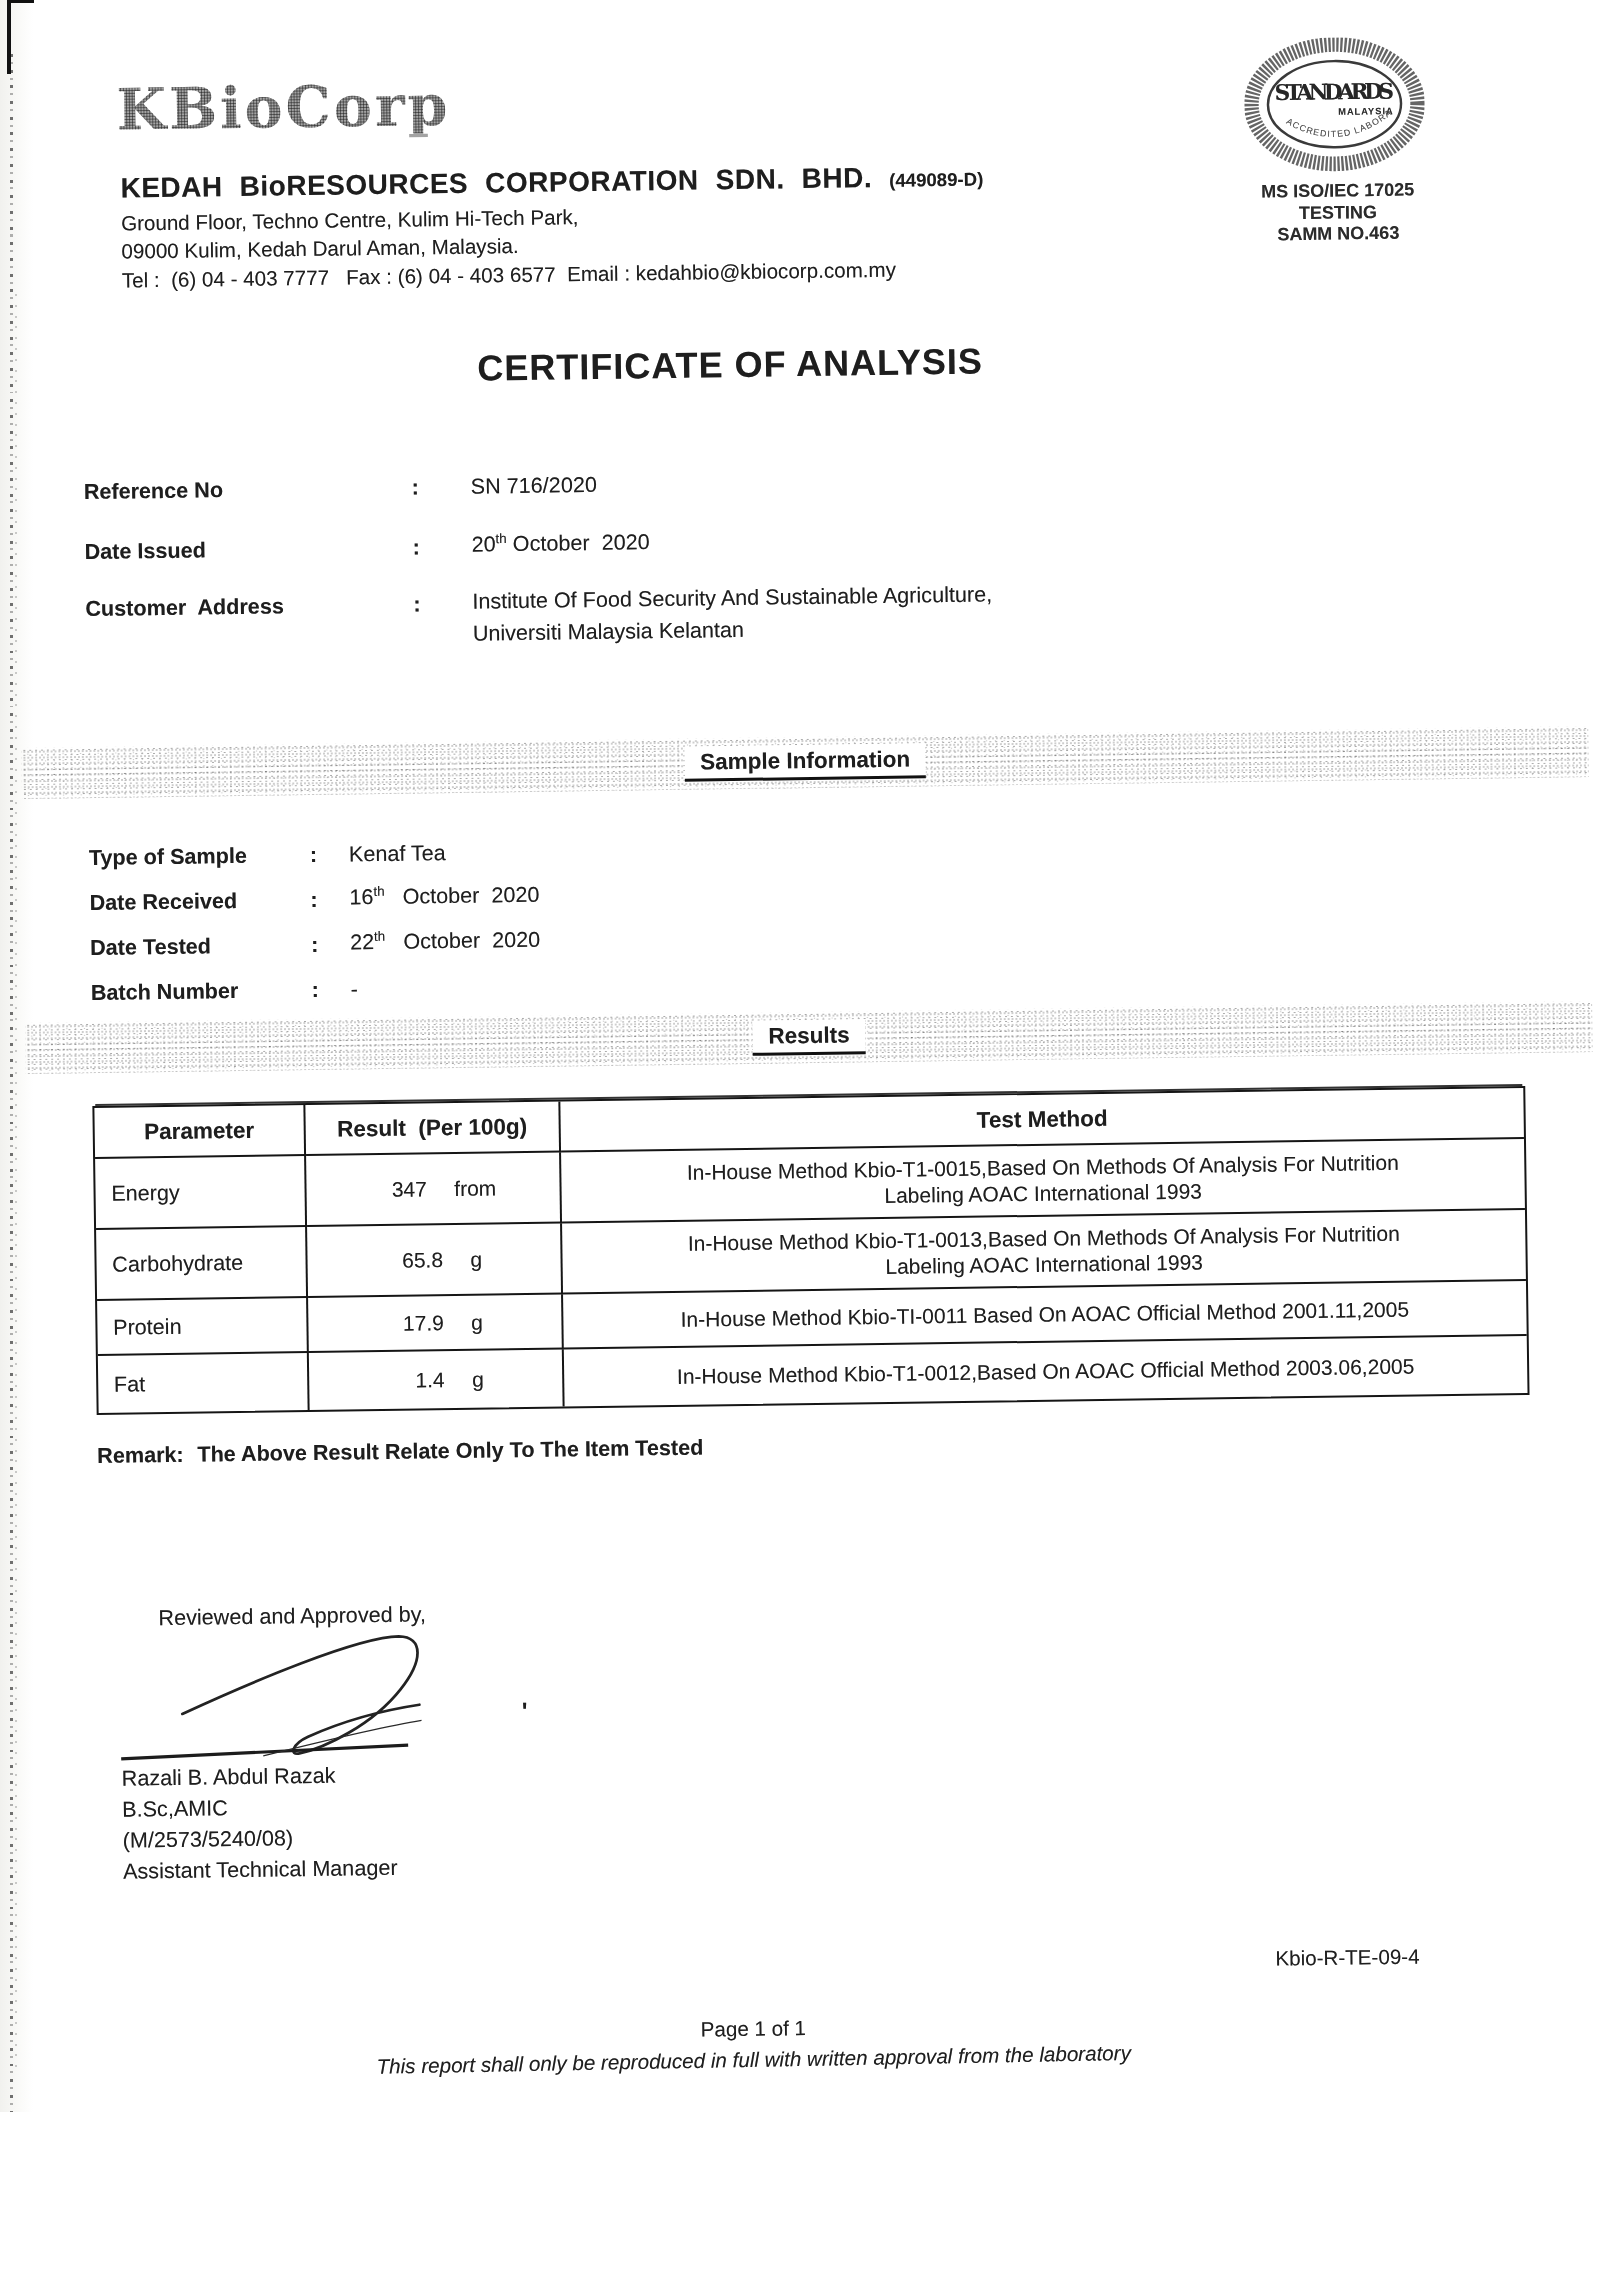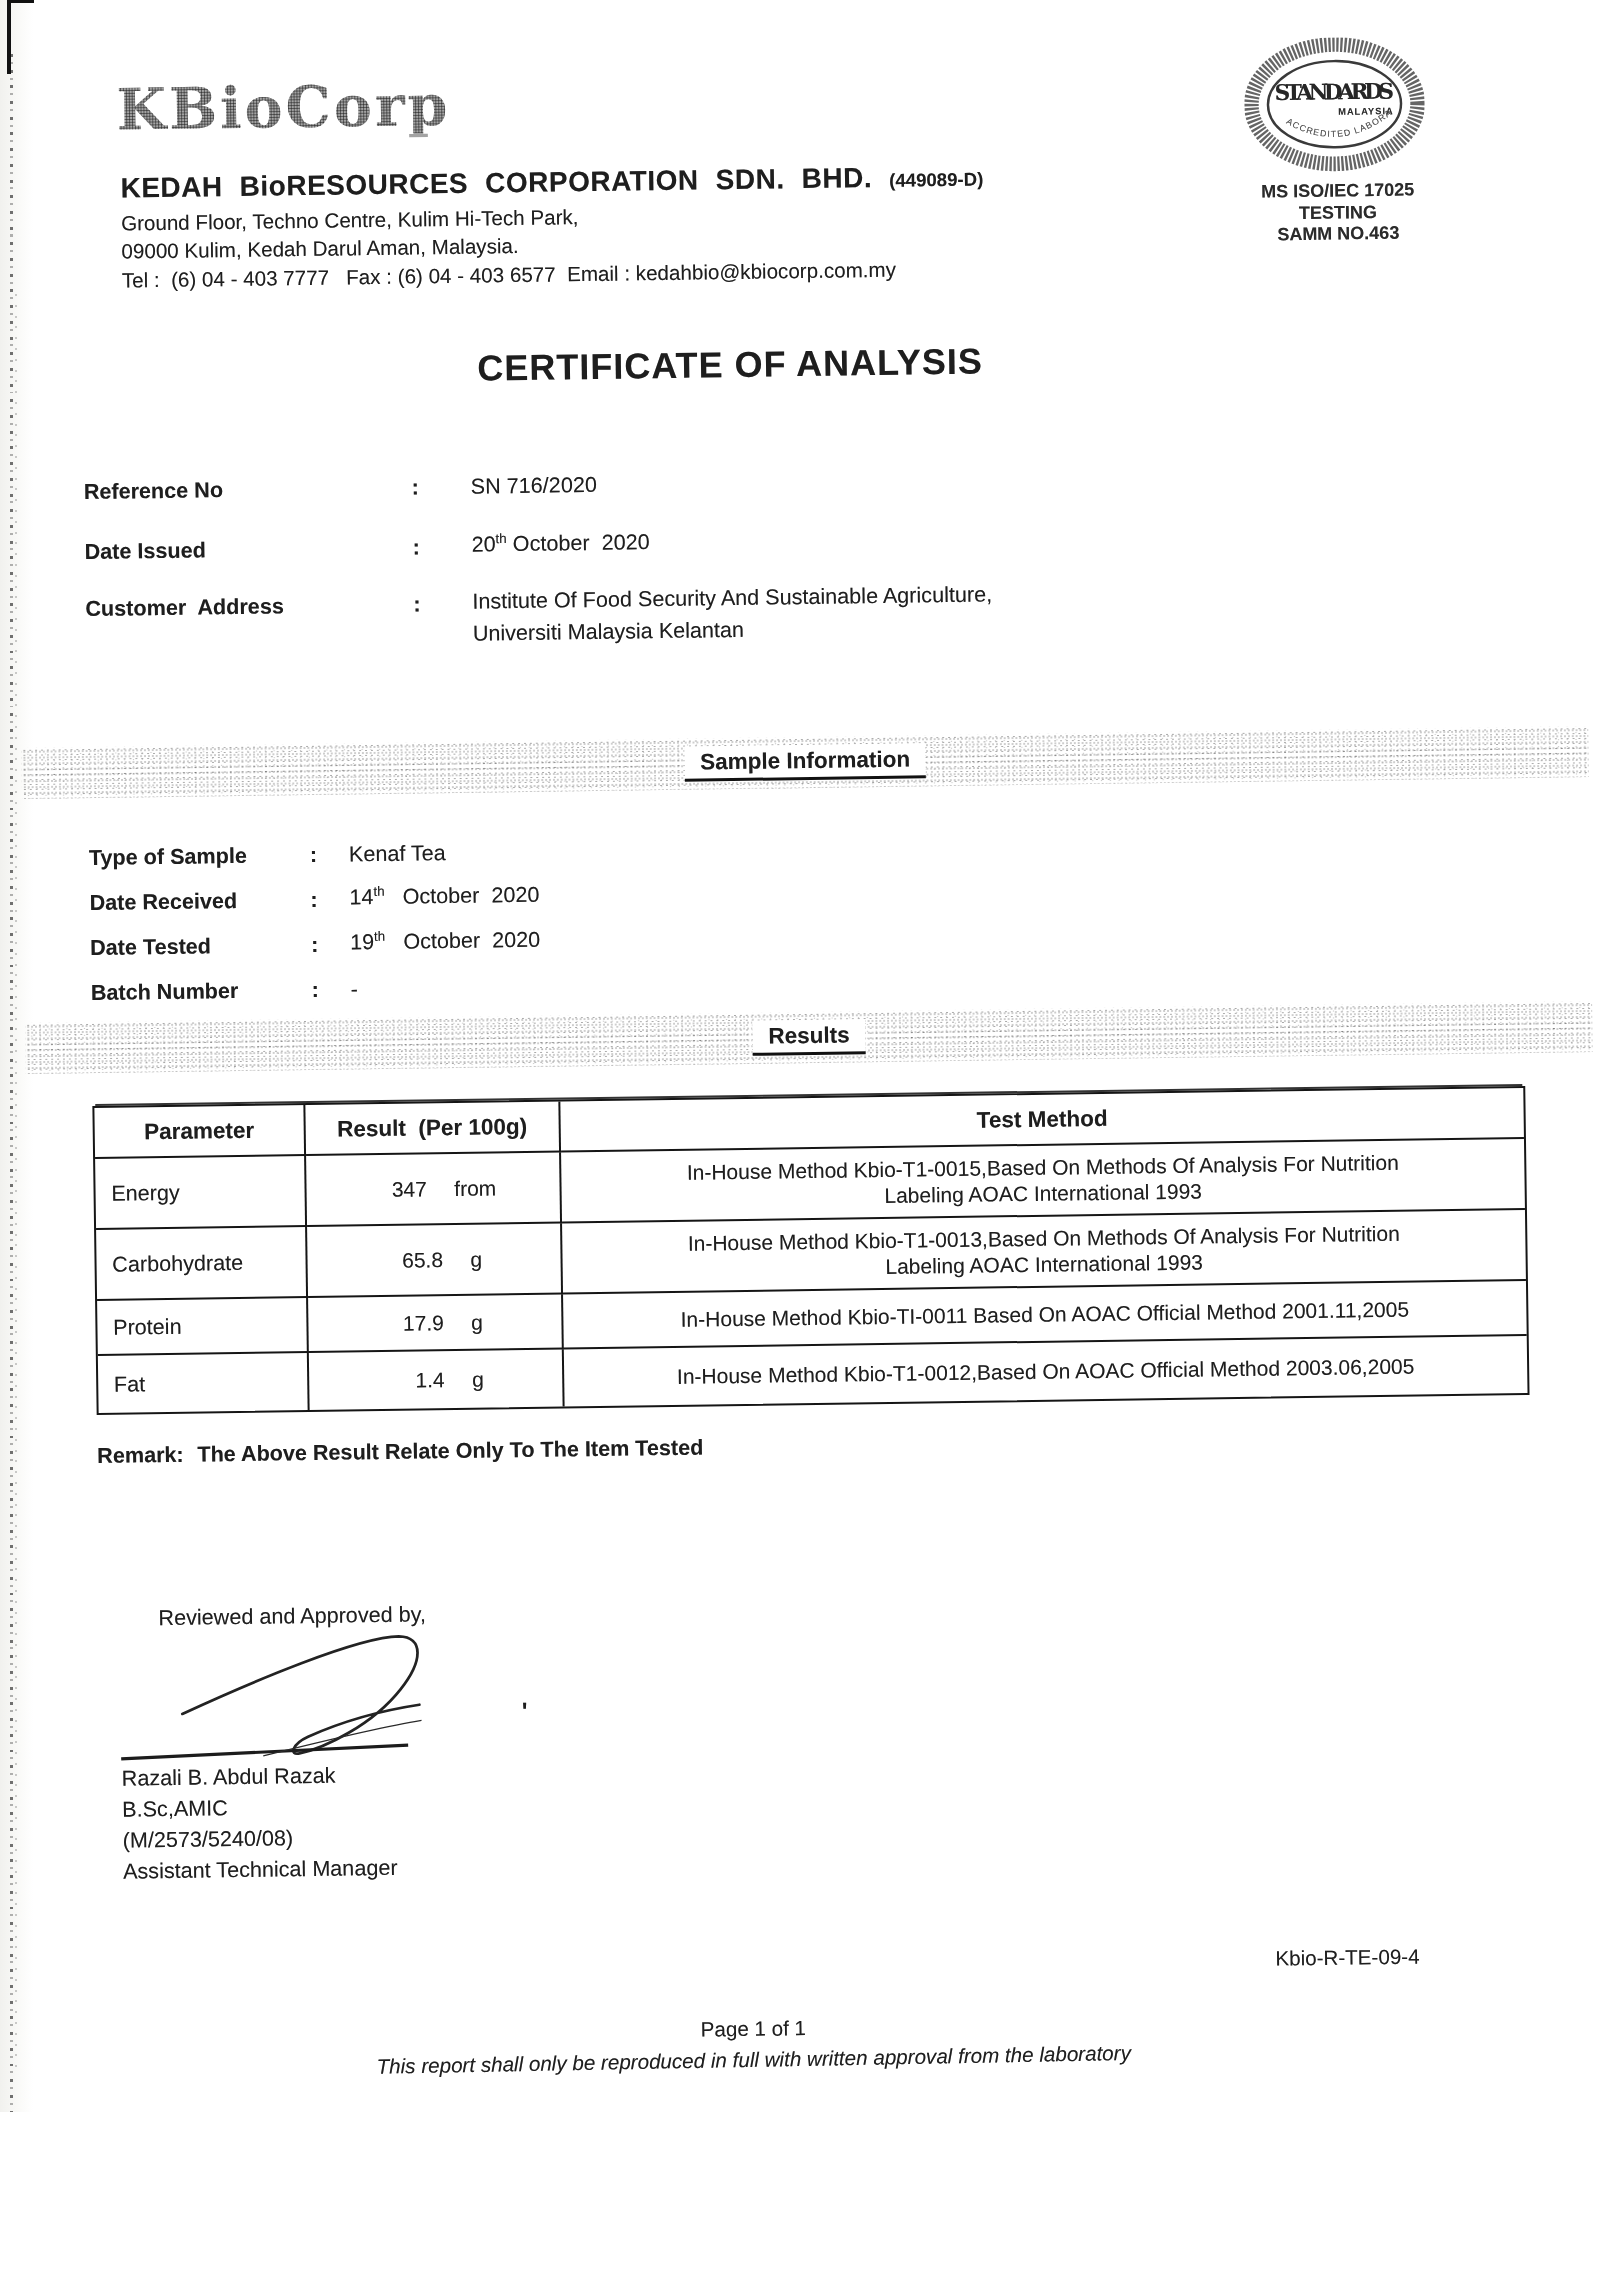--- a/index.html
+++ b/index.html
@@ -178,25 +178,25 @@
     <div class="noise-band" style="top:737px">
       <span class="band-title">Sample Information</span>
     </div>
 
     <div class="lbl" style="top:835px">Type of Sample</div>
     <div class="colon-smp" style="top:835px">:</div>
     <div class="val-smp pre" style="top:835px">Kenaf Tea</div>
 
     <div class="lbl" style="top:880px">Date Received</div>
     <div class="colon-smp" style="top:880px">:</div>
-    <div class="val-smp pre" style="top:878px"><span>14</span><sup>th</sup><span class="pre">   October  2020</span></div>
+    <div class="val-smp pre" style="top:878px"><span>16</span><sup>th</sup><span class="pre">   October  2020</span></div>
 
     <div class="lbl" style="top:925px">Date Tested</div>
     <div class="colon-smp" style="top:925px">:</div>
-    <div class="val-smp pre" style="top:923px"><span>19</span><sup>th</sup><span class="pre">   October  2020</span></div>
+    <div class="val-smp pre" style="top:923px"><span>22</span><sup>th</sup><span class="pre">   October  2020</span></div>
 
     <div class="lbl" style="top:970px">Batch Number</div>
     <div class="colon-smp" style="top:970px">:</div>
     <div class="val-smp pre" style="top:970px">-</div>
 
     <div class="noise-band" style="top:1012px">
       <span class="band-title">Results</span>
     </div>
 
     <div class="coa-table">

